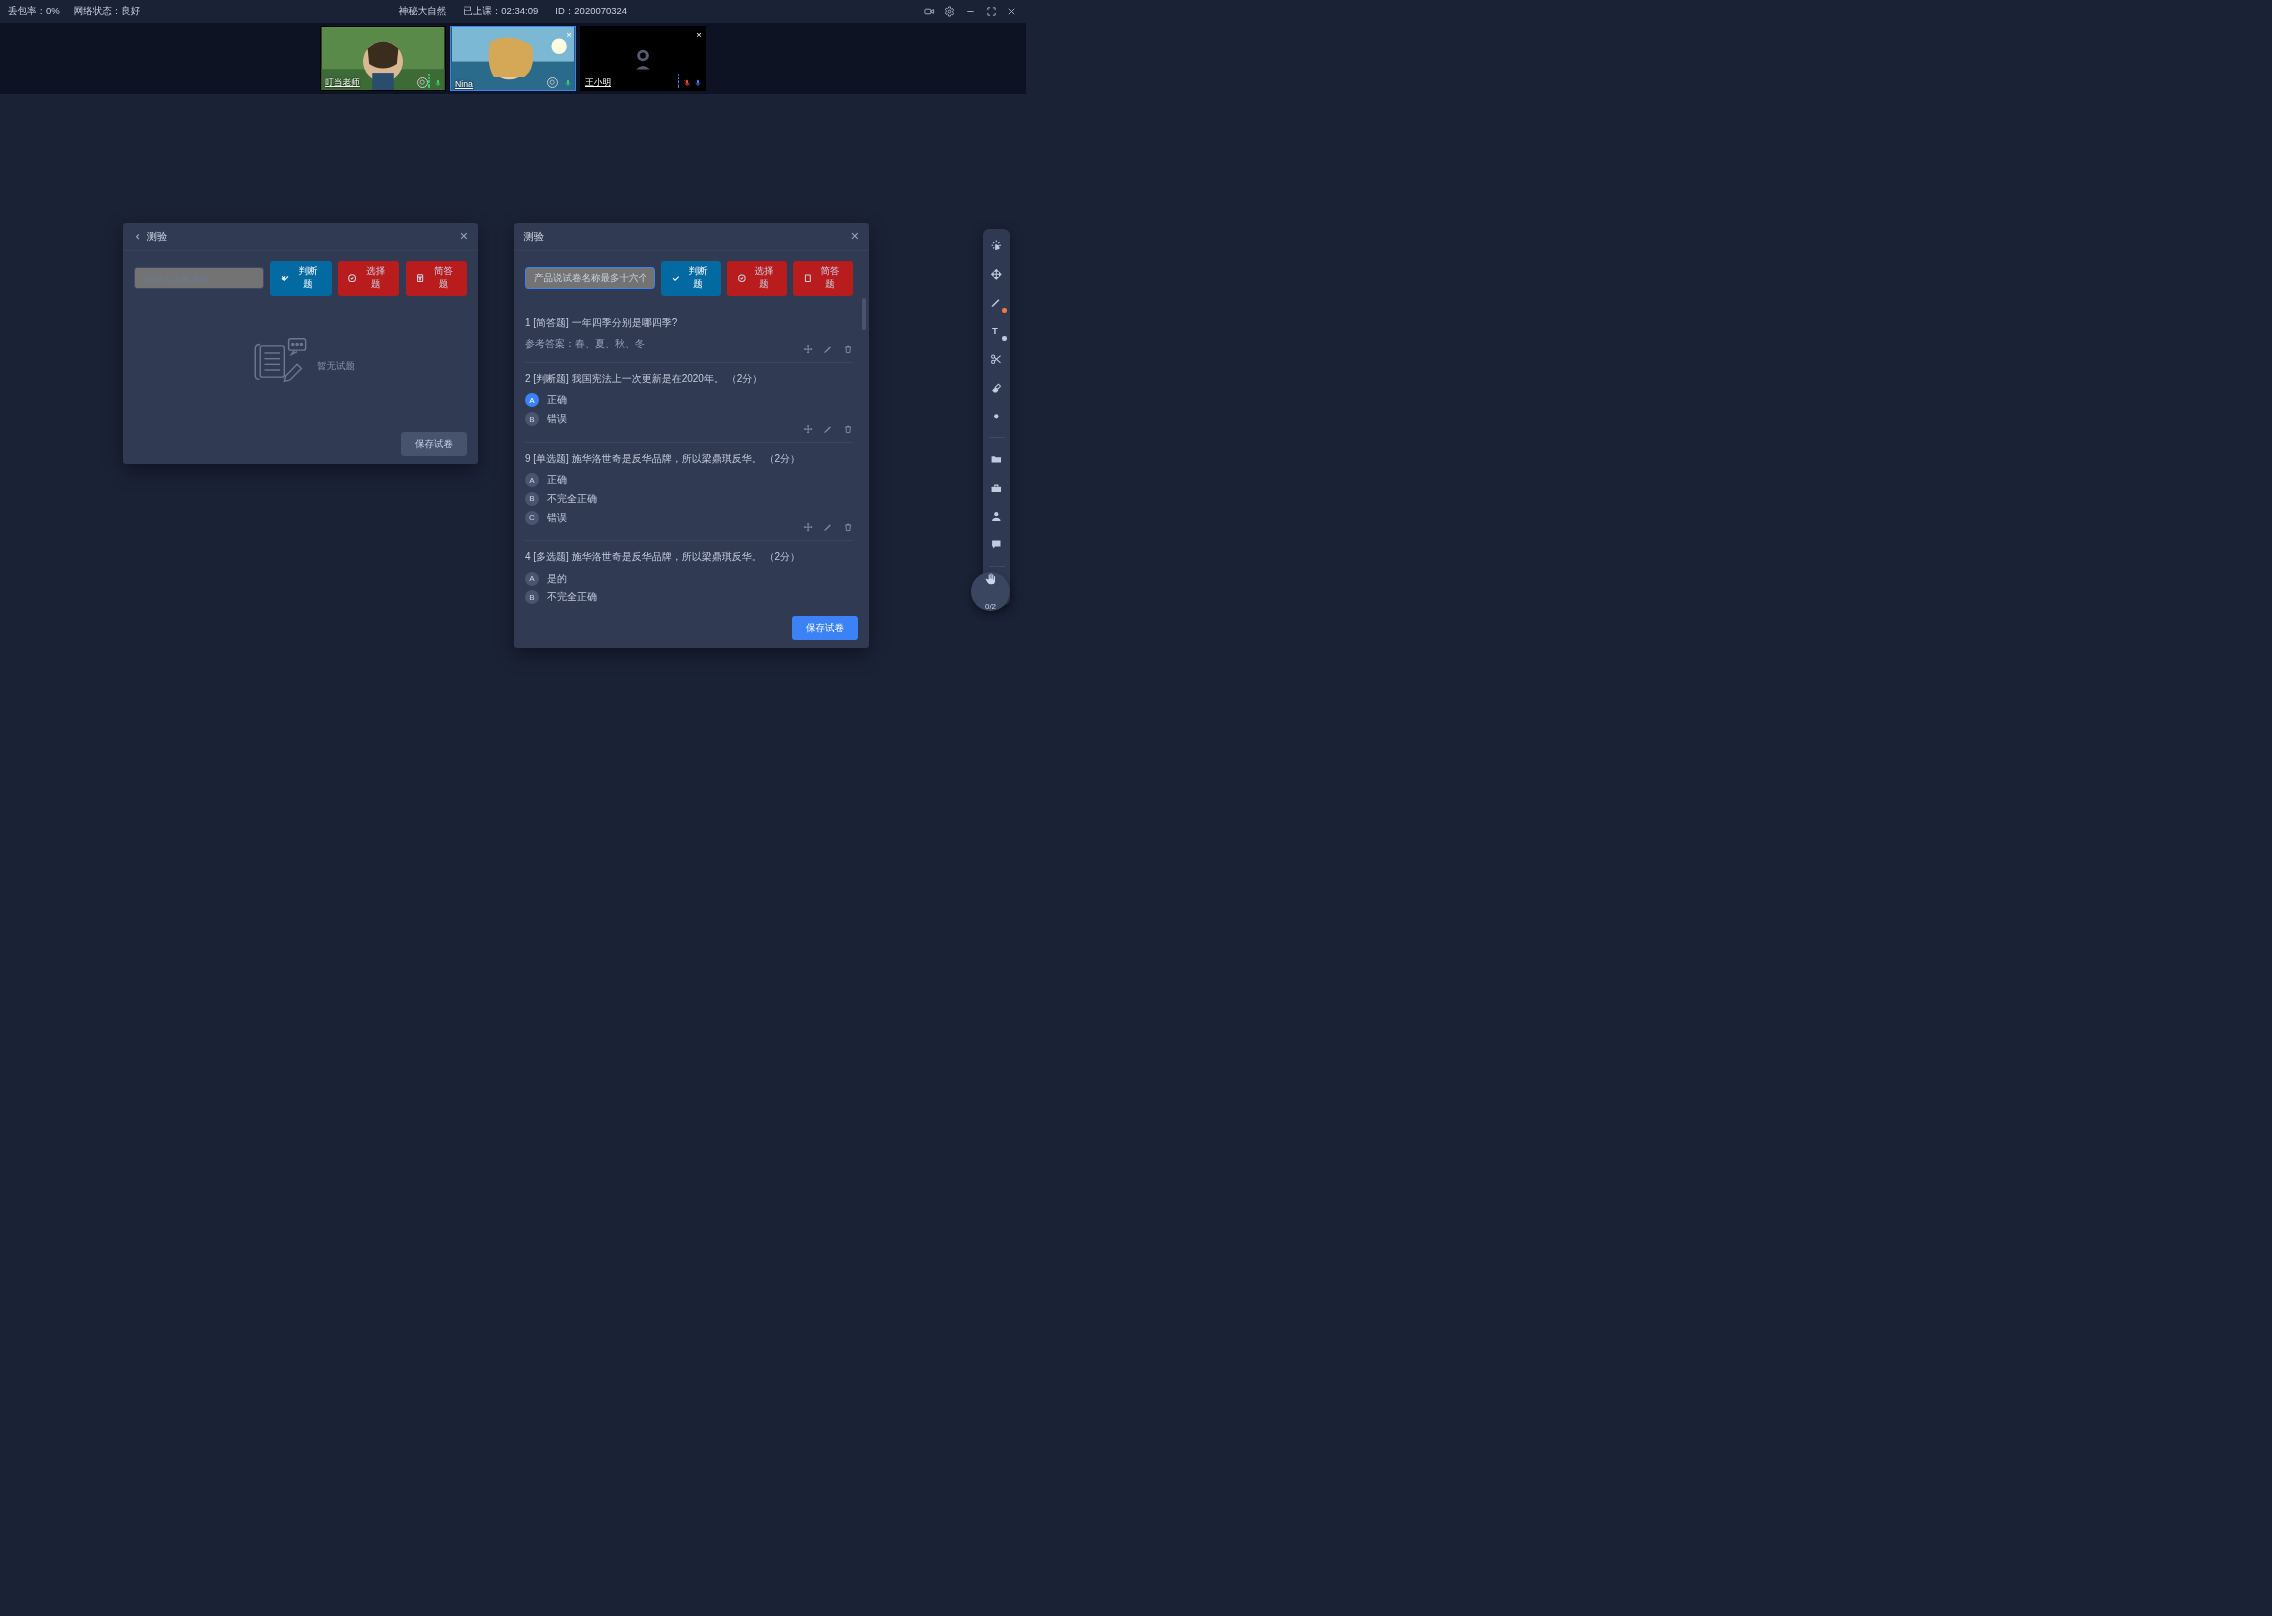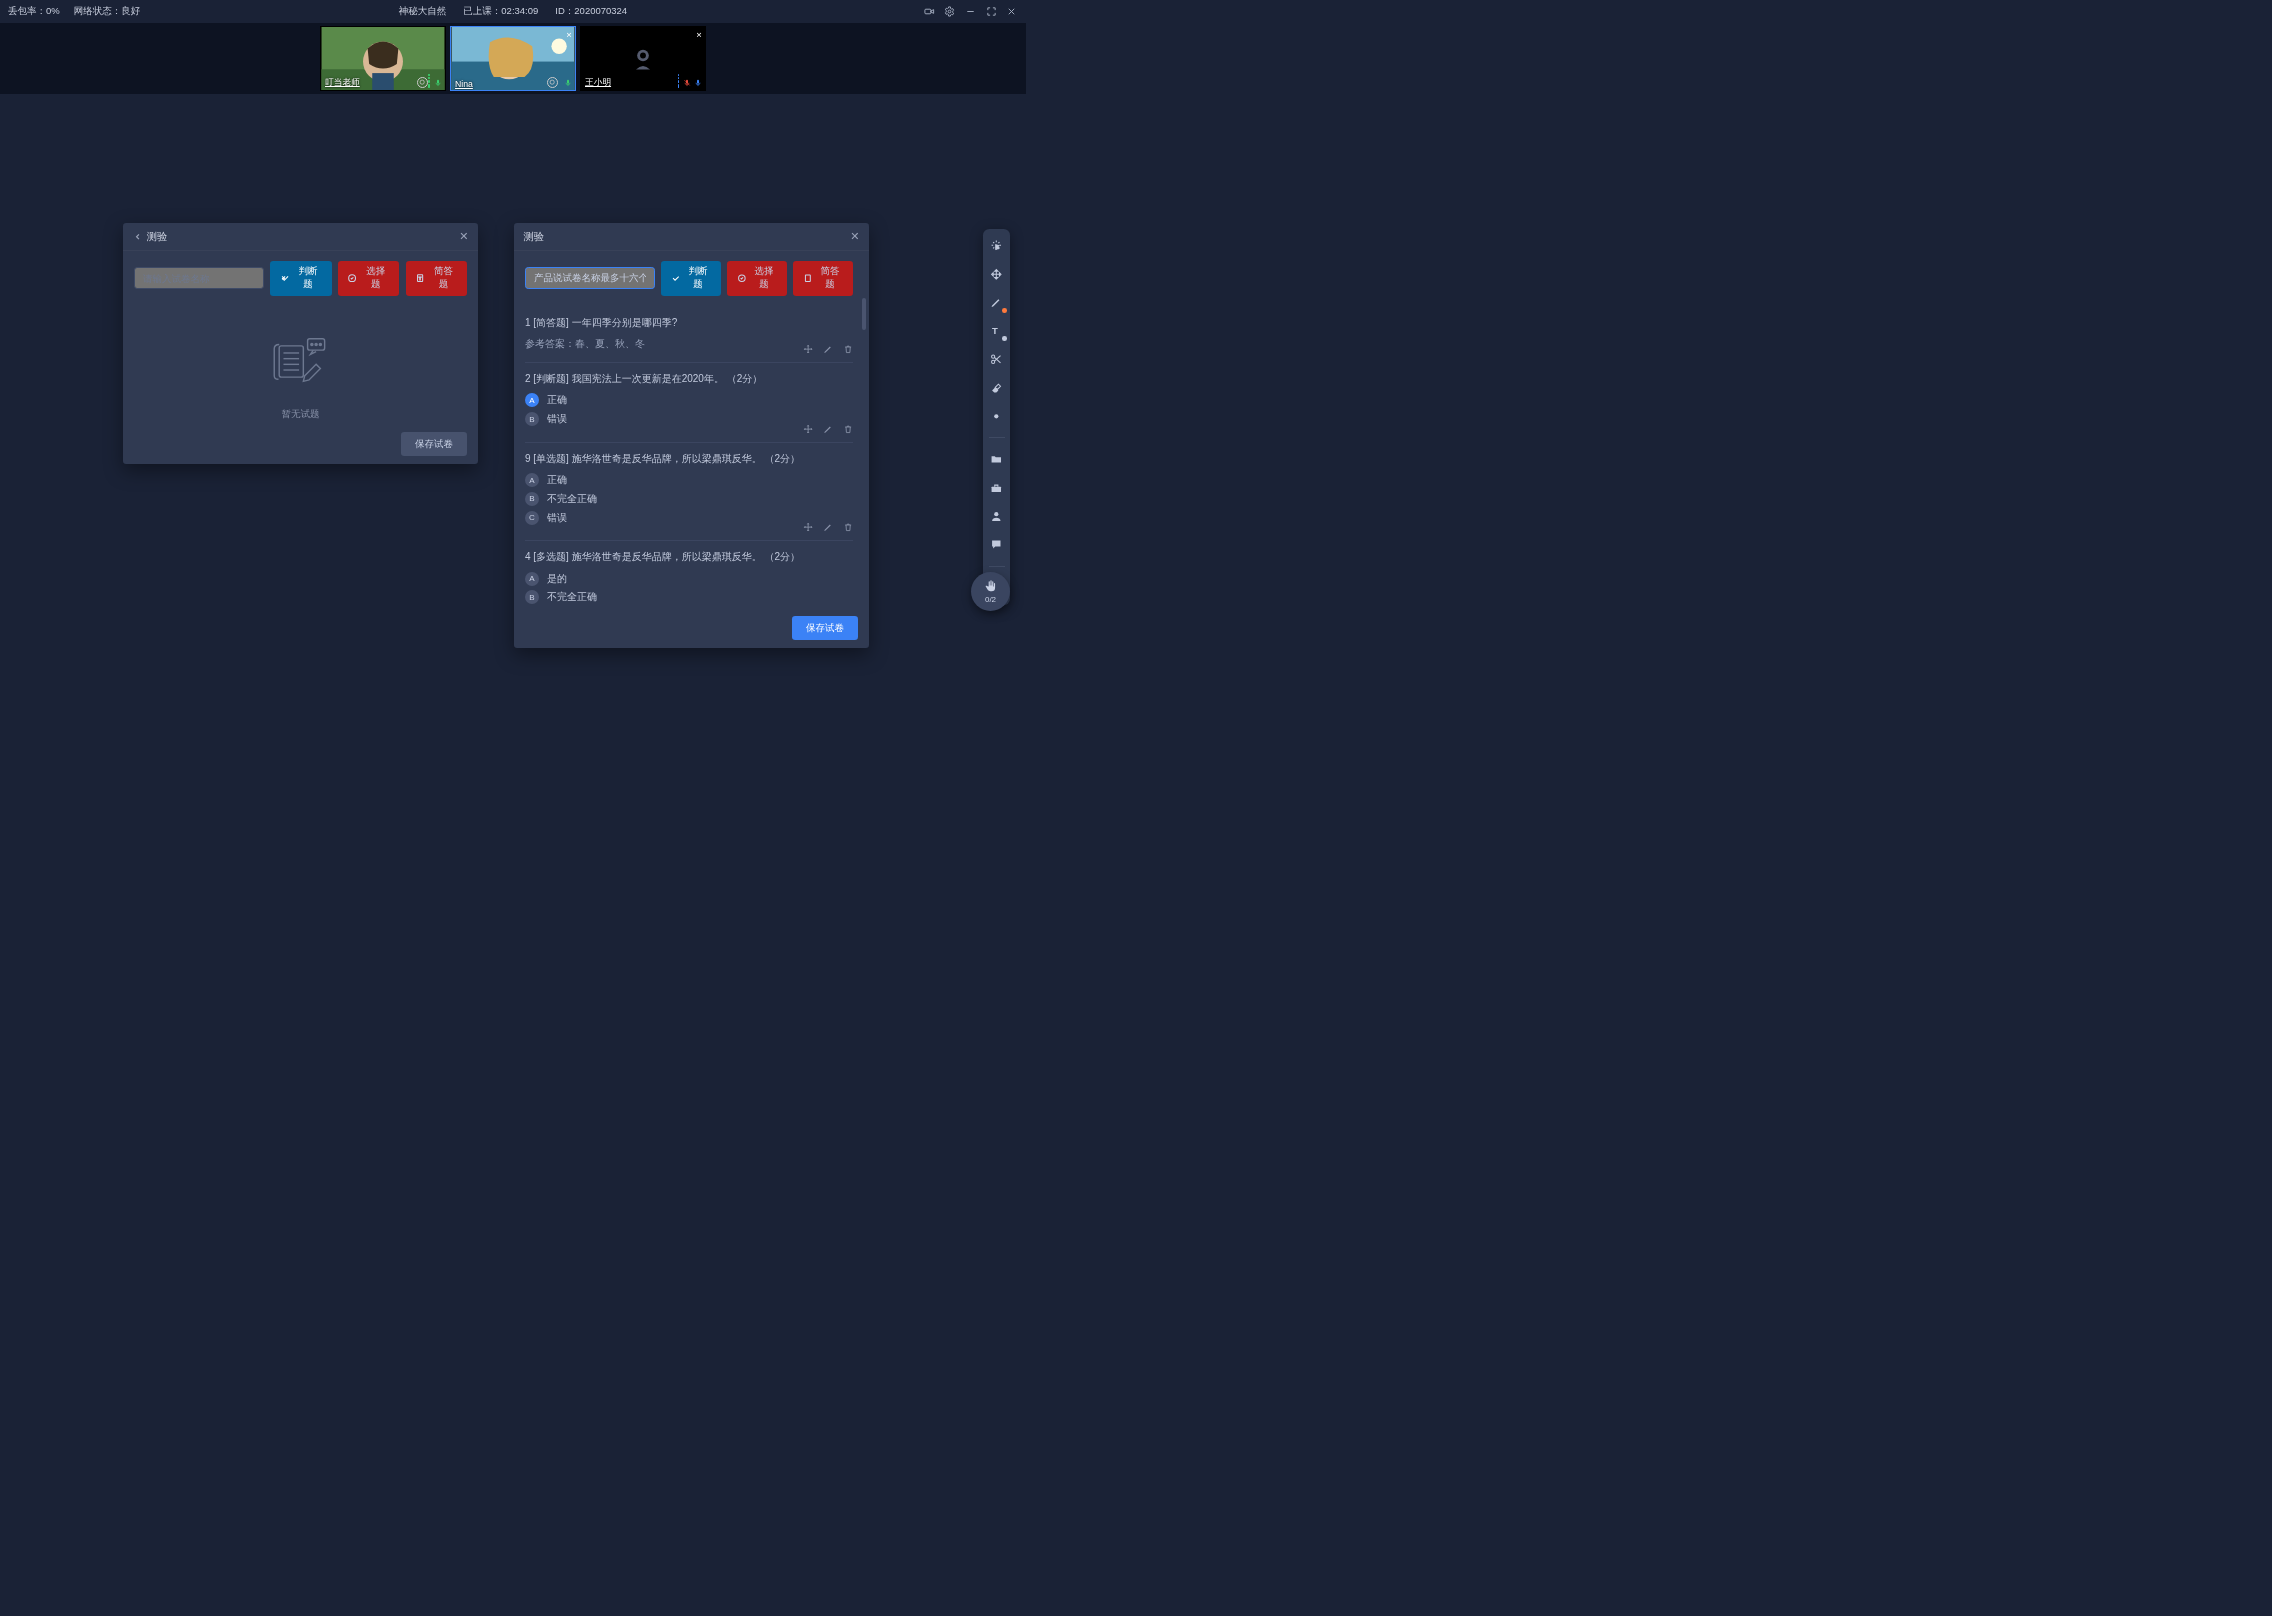--- a/index.html
+++ b/index.html
@@ -41,21 +41,21 @@
 
 .btn { display:inline-flex; align-items:center; gap:4px; padding:4.7px 9.5px; border-radius:3.2px; font-size:9.5px; cursor:pointer; border:none; color:#c9d2e6; background:#3d4760; }
 .btn svg { width:10.3px; height:10.3px; }
 .btn.primary { background:#0369a1; color:#fff; }
 .btn.ghost { background:#b91c1c; }
 .btn.save { background:#47526d; padding:5.5px 14px; }
 .btn.save.primary { background:#3b82f6; }
 
 .tabs-row { display:flex; gap:6.3px; margin-bottom:11px; align-items:center; }
 
-.empty-state { display:flex; flex-direction:column; align-items:center; justify-content:center; padding:19px 0 8px; color:#8a93aa; font-size:9.5px; }
+.empty-state { display:flex; flex-direction:row; align-items:center; justify-content:center; padding:19px 0 8px; color:#8a93aa; font-size:9.5px; }
 .empty-state svg { width:71px; height:71px; stroke:#6d7890; fill:none; stroke-width:2; margin-bottom:11px;}
 
 .qblock { padding:8px 0 11px; border-bottom:0.8px solid #3b4560; font-size:10px; color:#c2cadd; position:relative; }
 .qblock:last-child { border-bottom:none; }
 .qtitle { margin-bottom:6.3px; line-height:1.6; }
 .answer-ref { color:#96a0b8; margin-bottom:0; }
 .opt { display:flex; align-items:center; gap:8px; margin:4.7px 0; }
 .opt .letter { width:14px; height:14px; border-radius:50%; background:#4a546f; display:flex; align-items:center; justify-content:center; font-size:8px; color:#cbd3e6; }
 .opt .letter.sel { background:#3b82f6; color:#fff; }
 .q-actions { position:absolute; right:0; bottom:8px; display:flex; gap:9.5px; color:#8a93aa; }
@@ -65,21 +65,21 @@
 .scrollbar-fake { position:absolute; right:3.2px; top:47px; width:4px; height:32px; background:#4a546f; border-radius:2.4px; }
 
 
 .toolbar { position:absolute; right:16px; top:229px; width:27px; background:#2f3a52; border-radius:6.3px; padding:8px 0; display:flex; flex-direction:column; align-items:center; gap:11px; box-shadow:0 3.2px 12.6px rgba(0,0,0,.4); }
 .toolbar .sep { width:16px; height:0.8px; background:#3f4a63; margin:1.6px 0;}
 .tool { width:17.4px; height:17.4px; display:flex; align-items:center; justify-content:center; color:#c2cadd; cursor:pointer; position:relative;}
 .tool svg { width:12.6px; height:12.6px; }
 .tool .dot { position:absolute; right:-1.6px; bottom:-1.6px; width:4.7px; height:4.7px; border-radius:50%; }
 
 
-.hand-btn { position:absolute; right:16px; bottom:118px; width:39px; height:39px; border-radius:50%; background:#3a4560; display:flex; flex-direction:column; align-items:center; justify-content:center; color:#cbd3e6; font-size:8px; cursor:pointer; box-shadow:0 3.2px 9.5px rgba(0,0,0,.4);}
+.hand-btn { position:absolute; right:16px; bottom:118px; width:39px; height:39px; border-radius:50%; background:#3a4560; display:flex; flex-direction:column; align-items:center; justify-content:space-between; color:#cbd3e6; font-size:8px; cursor:pointer; box-shadow:0 3.2px 9.5px rgba(0,0,0,.4);}
 .hand-btn svg { width:14px; height:14px; margin-bottom:1.6px; }
 
 ::-webkit-scrollbar { width:4.7px; }
 ::-webkit-scrollbar-thumb { background:#4a546f; border-radius:2.4px; }
 ::-webkit-scrollbar-track { background:transparent; }
 </style>
 </head>
 <body>
 
 <div class="topbar">

